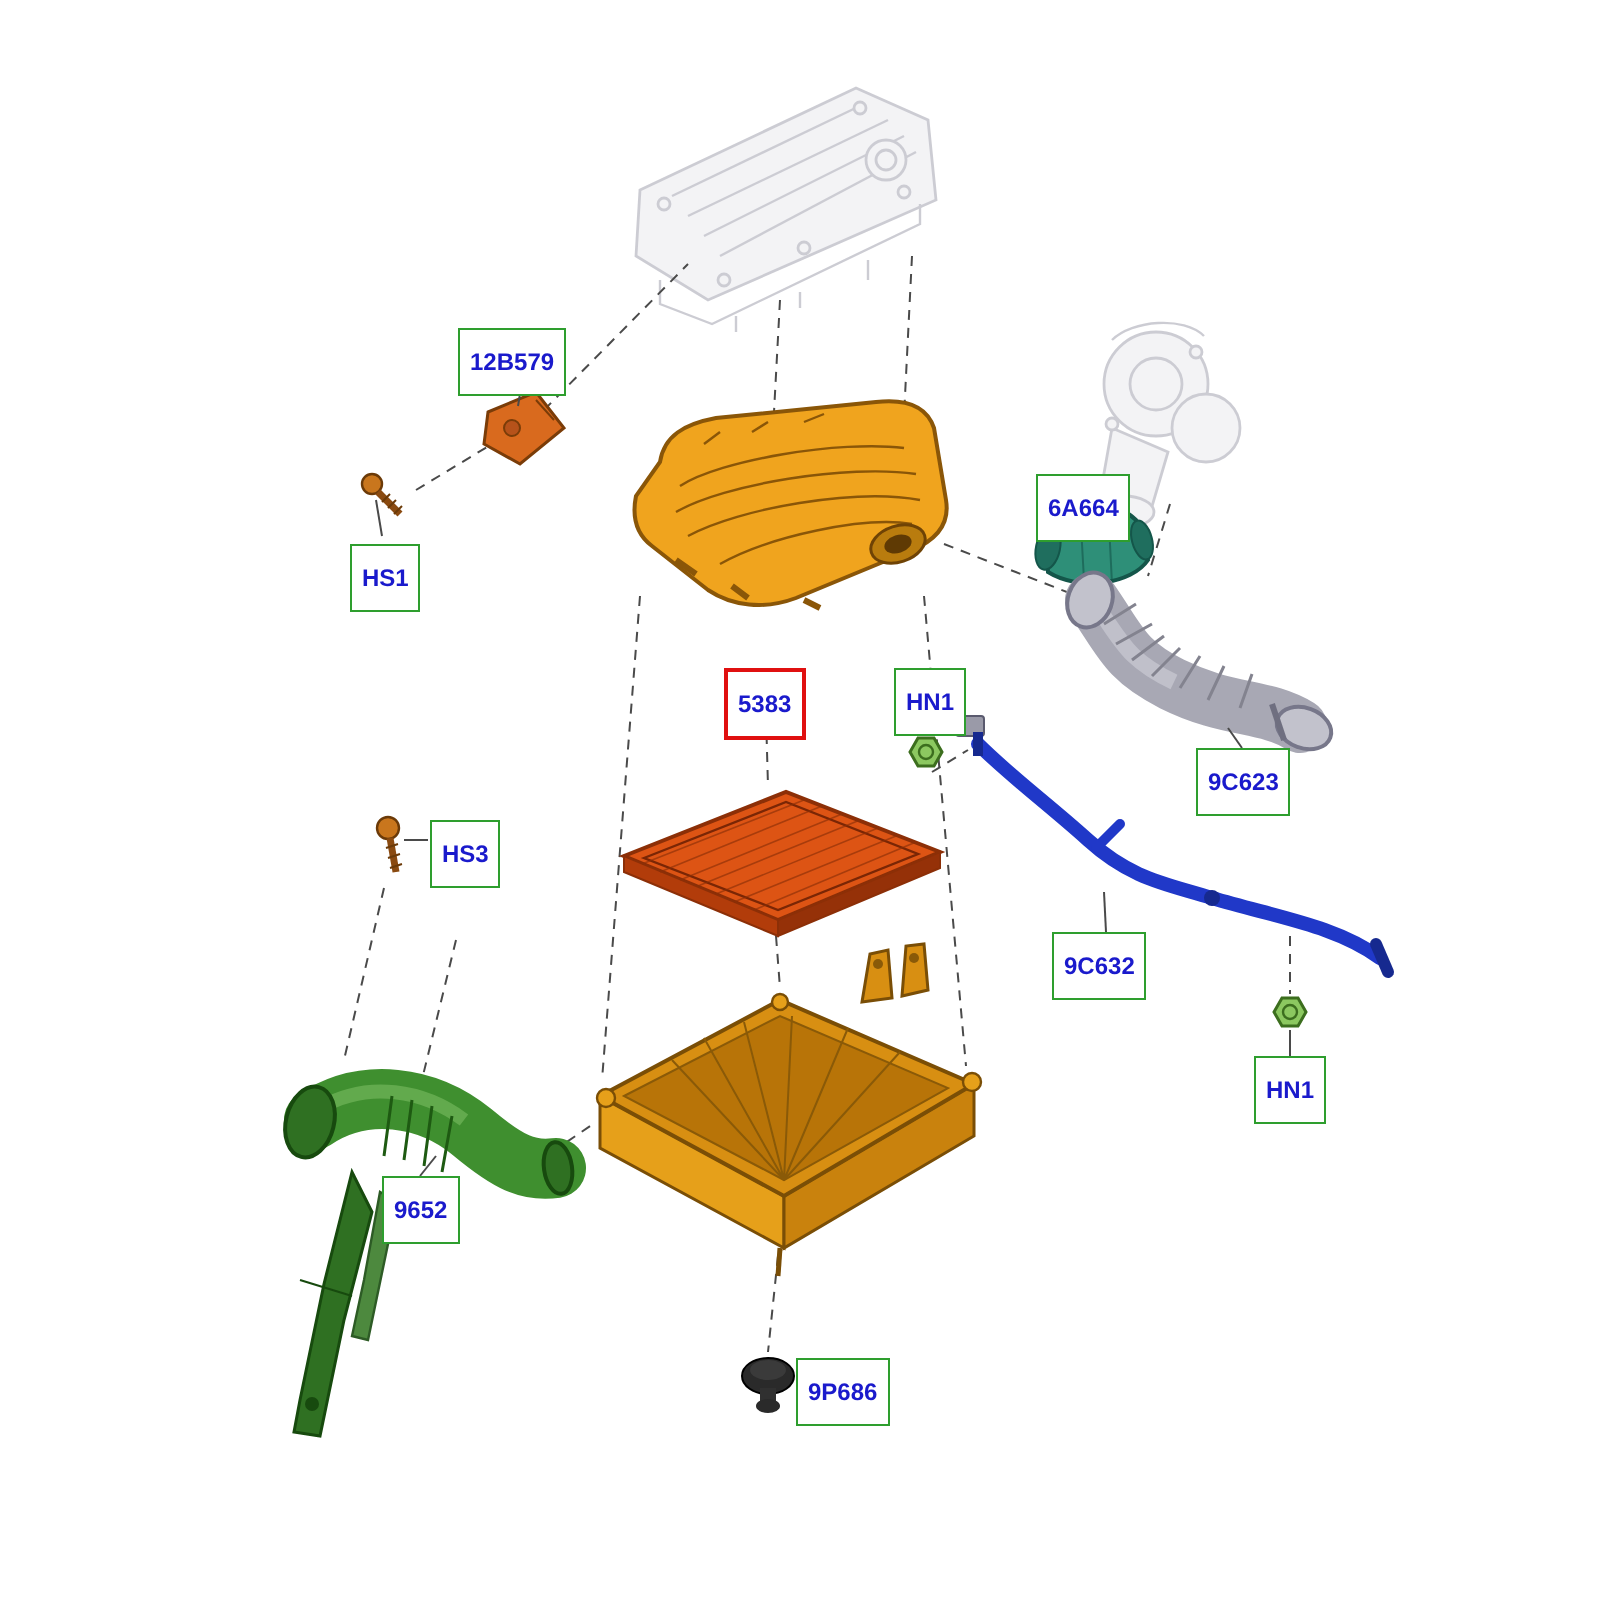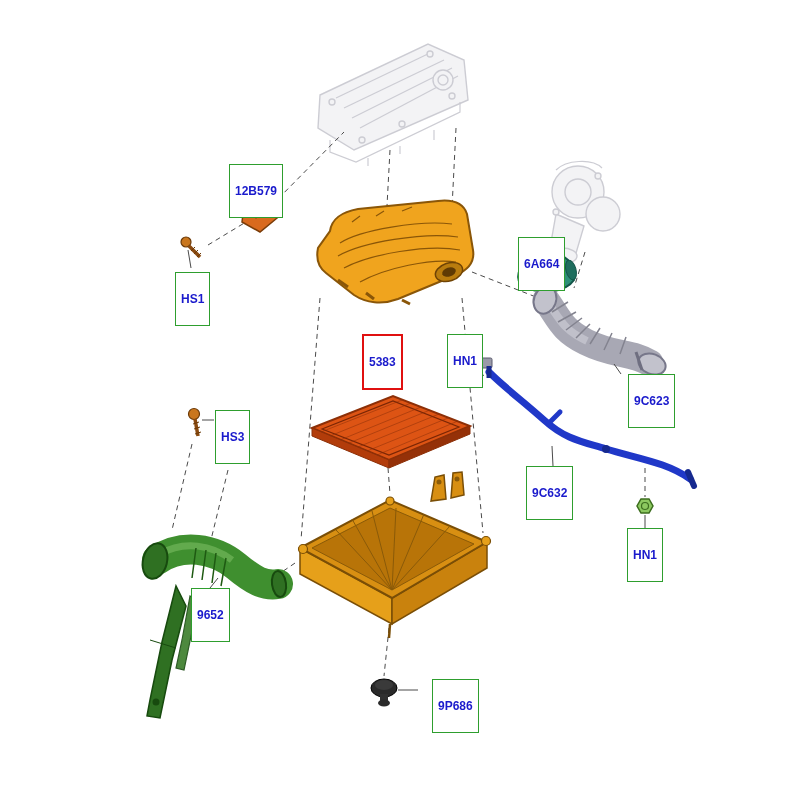--- a/index.html
+++ b/index.html
@@ -8,21 +8,21 @@
     --filter-orange:#dd5414; --sensor-orange:#d96a1e; --duct-green:#3f8f2f;
     --hose-gray:#a8a8b4; --tube-blue:#2038c8; --nut-green:#8cc860;
     --grommet-dark:#2a2a2a; --background:#ffffff;
   }
   html,body{margin:0;padding:0;background:var(--background);font-family:"Liberation Sans",sans-serif;}
   .canvas{position:relative;width:800px;height:800px;background:var(--background);overflow:hidden;}
   .canvas svg{position:absolute;left:0;top:0;}
   .part-label{
     position:absolute;border:1.5px solid var(--label-border);background:#fff;
     color:var(--label-text);font-size:12px;font-weight:bold;line-height:16px;
-    padding:18px 5px;white-space:nowrap;z-index:5;cursor:pointer;
+    padding:8px 5px;white-space:nowrap;z-index:5;cursor:pointer;
   }
   .part-label.highlighted{border:2px solid var(--highlight-border);}
   .ghost{fill:#f1f1f4;stroke:var(--ghost);stroke-width:1.4;}
   .ghostline{stroke:var(--ghost);fill:none;stroke-width:1.2;}
   .dash{stroke:var(--line);stroke-width:1;stroke-dasharray:5 4;fill:none;}
   .leader{stroke:var(--line);stroke-width:1;fill:none;}
   .cover{fill:var(--cover-orange);stroke:#8a5608;stroke-width:2;}
   .cover-detail{stroke:#8a5608;fill:none;stroke-width:1.2;}
   .pleat{stroke:#8c2f07;stroke-width:0.8;opacity:0.65;fill:none;}
   .rib-dark{stroke:#8a5a08;stroke-width:1;fill:none;}
@@ -201,20 +201,20 @@
     <path class="leader" d="M210,588 L218,578"></path>
     <path class="leader" d="M418,690 L398,690"></path>
   </g>
 </svg>
 
   <div class="part-label" style="left:229px;top:164px">12B579</div>
   <div class="part-label" style="left:175px;top:272px">HS1</div>
   <div class="part-label" style="left:518px;top:237px">6A664</div>
   <div class="part-label highlighted" style="left:362px;top:334px">5383</div>
   <div class="part-label" style="left:447px;top:334px">HN1</div>
-  <div class="part-label" style="left:628px;top:374px">9C623</div>
+  <div class="part-label" style="left:598px;top:374px">9C623</div>
   <div class="part-label" style="left:215px;top:410px">HS3</div>
   <div class="part-label" style="left:526px;top:466px">9C632</div>
   <div class="part-label" style="left:627px;top:528px">HN1</div>
   <div class="part-label" style="left:191px;top:588px">9652</div>
-  <div class="part-label" style="left:432px;top:679px">9P686</div>
+  <div class="part-label" style="left:398px;top:679px">9P686</div>
 
 </div>
 
 </body></html>

